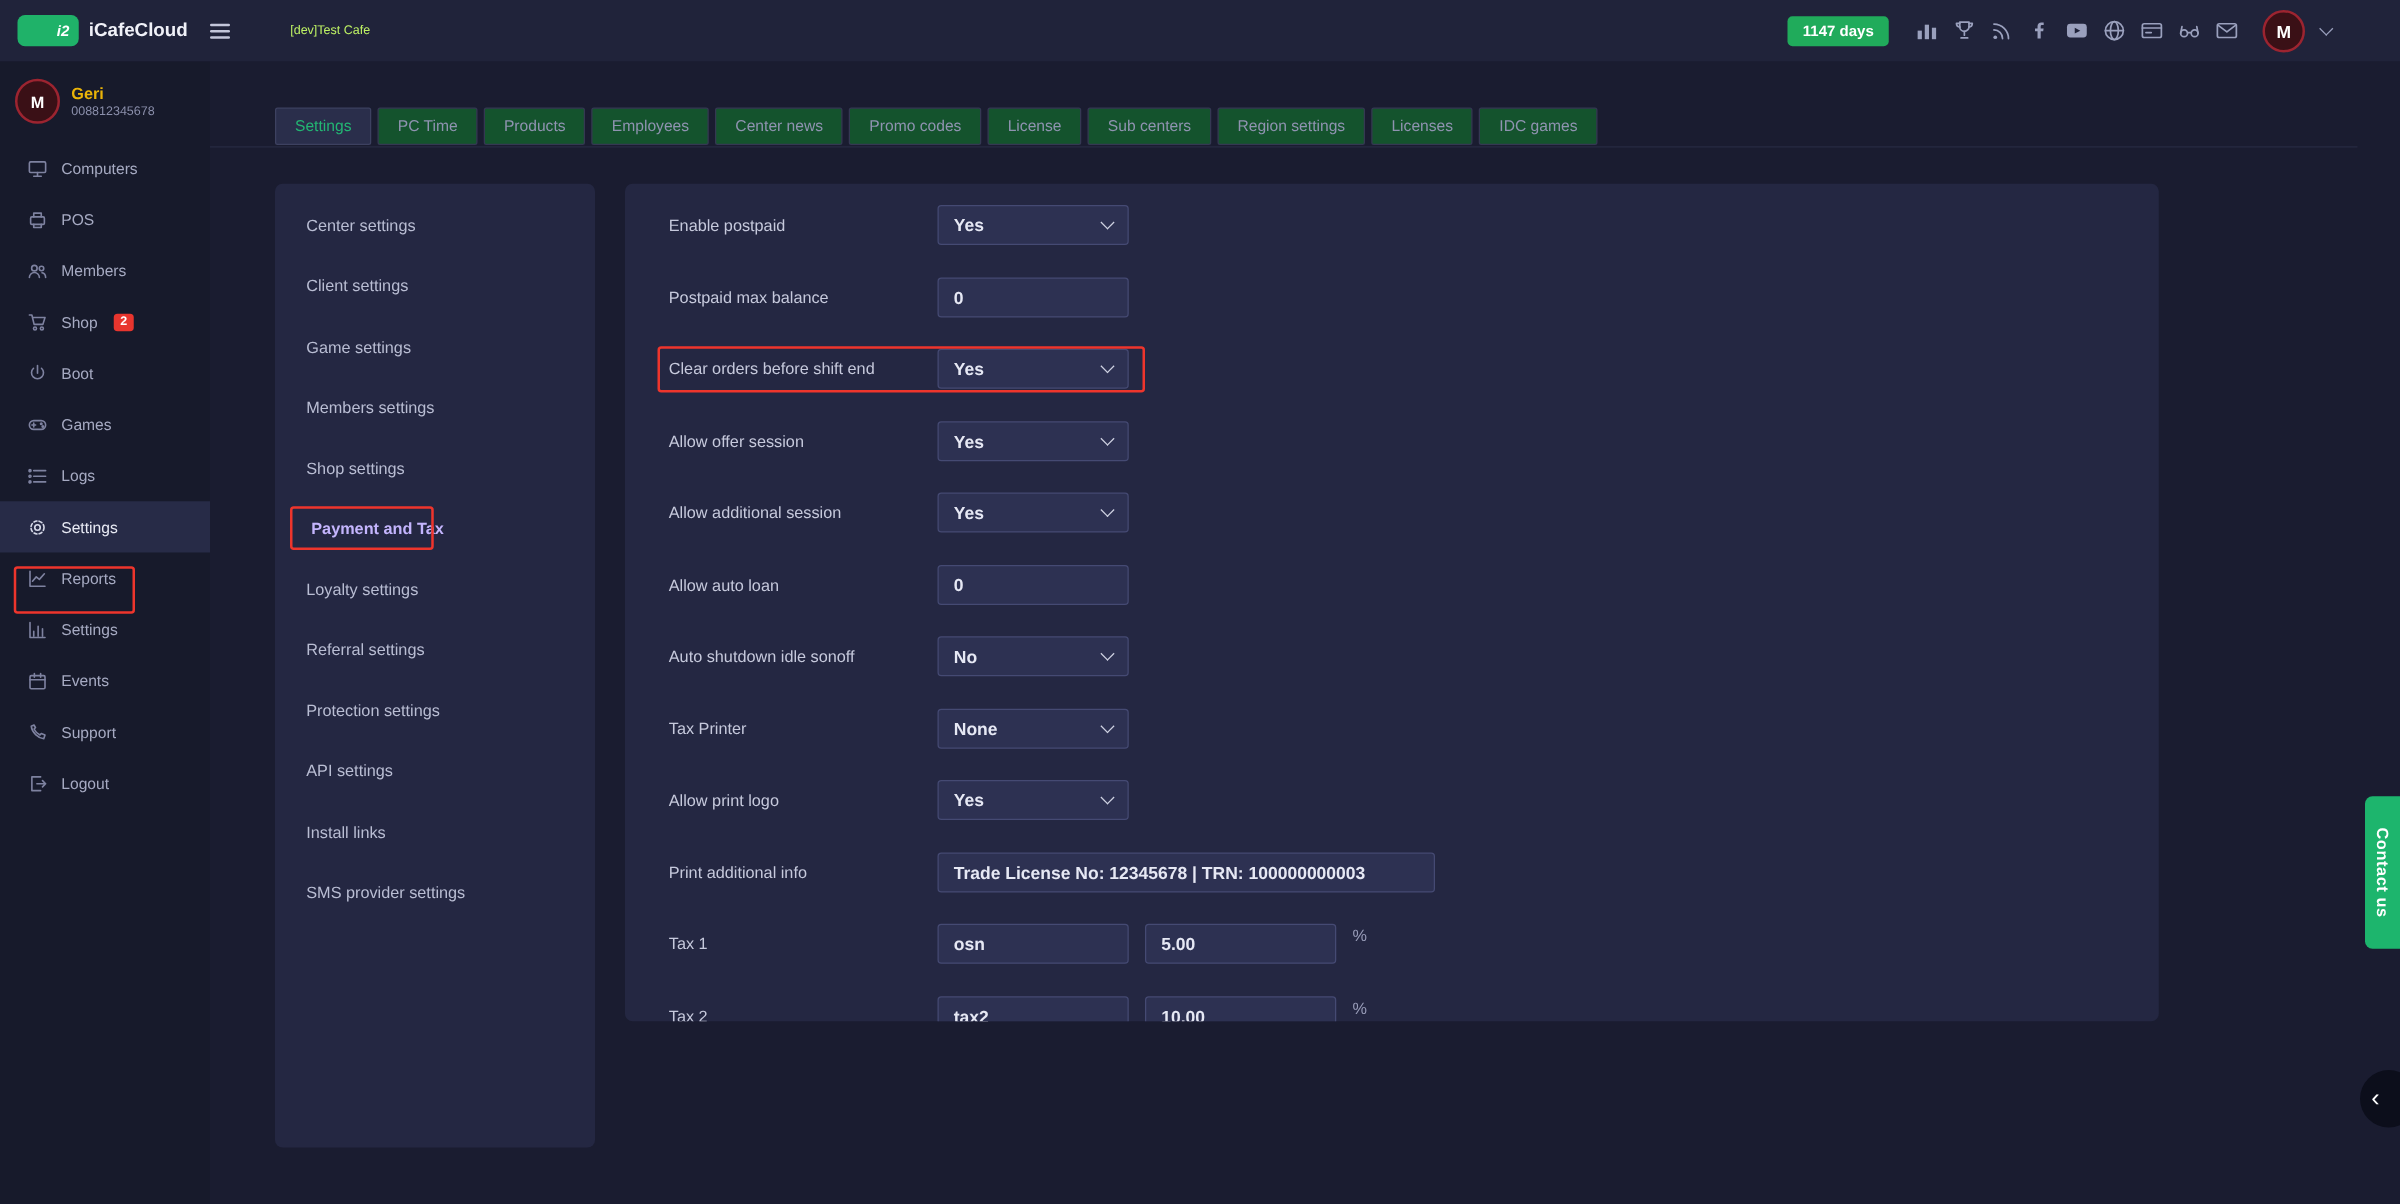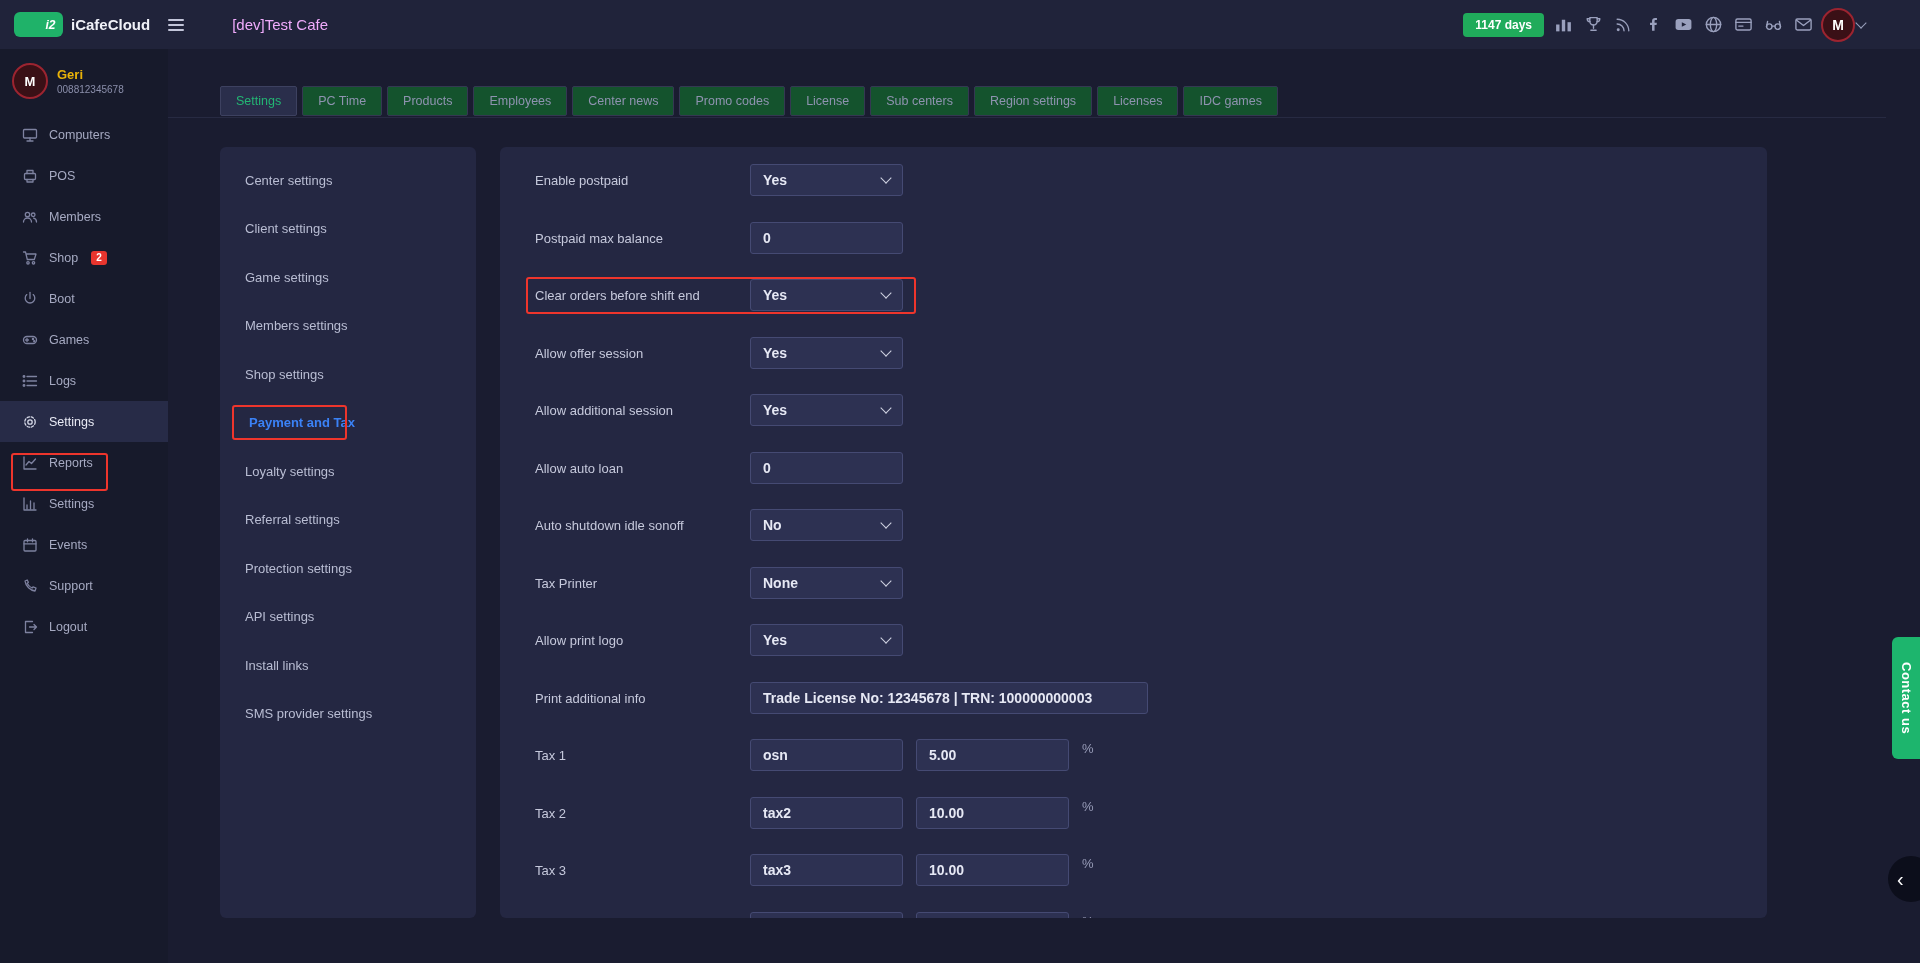--- a/index.html
+++ b/index.html
@@ -7,22 +7,22 @@
     position:relative;width:1920px;height:963px;overflow:hidden;
     background:#1a1c30;font-family:"Liberation Sans",sans-serif;
     -webkit-font-smoothing:antialiased;
   }
   
   .topbar{position:absolute;left:0;top:0;width:1920px;height:49px;background:#20233a;display:flex;align-items:center;z-index:6;}
   .logo-box{width:25px;height:25px;margin-left:14px;border-radius:6px;background:#1fb269;color:#fff;font-weight:700;font-size:12px;display:flex;align-items:center;justify-content:center;font-style:italic;padding-left:24px;}
   .brand-name{color:#f0f1f8;font-weight:700;font-size:15px;margin-left:8px;}
   .hamburger{display:inline-flex;flex-direction:column;gap:3px;margin-left:14px;cursor:pointer;padding:4px;}
   .hamburger i{display:block;width:16px;height:2px;background:#c3c6da;border-radius:1px;}
-  .page-title{color:#f0abfc;font-size:15px;margin-left:44px;}
-  .topbar-right{position:absolute;right:55px;top:0;height:49px;display:flex;align-items:center;text-align:center;}
+  .page-title{color:#bef264;font-size:10px;margin-left:44px;}
+  .topbar-right{position:absolute;right:55px;top:0;height:49px;display:flex;align-items:center;gap:11px;text-align:center;}
   .days-badge{background:#20ab5b;color:#fff;font-size:12px;font-weight:700;padding:5px 12px;border-radius:4px;margin-right:10px;cursor:pointer;}
   .tb-icon{color:#9aa0bd;width:19px;height:19px;display:inline-flex;cursor:pointer;}
   .tb-icon svg{width:19px;height:19px;}
   .avatar{width:34px;height:34px;border-radius:50%;background:#3a1016;border:2px solid #9c2430;color:#fff;font-weight:700;font-size:14px;display:flex;align-items:center;justify-content:center;box-sizing:border-box;margin-left:8px;cursor:pointer;}
   .caret{width:7px;height:7px;border-right:1.6px solid #9aa0bd;border-bottom:1.6px solid #9aa0bd;transform:rotate(45deg);margin:-4px 0 0 2px;cursor:pointer;}
   
   .sidebar{position:absolute;left:0;top:49px;width:168px;height:914px;background:#171a2b;z-index:5;}
   .user{display:flex;align-items:center;gap:9px;padding:14px 0 6px 12px;}
   .avatar.sm{width:36px;height:36px;font-size:13px;margin-left:0;cursor:default;}
   .user-name{color:#eab308;font-size:13px;font-weight:700;line-height:16px;}
@@ -37,22 +37,22 @@
   
   .tabs-divider{position:absolute;left:168px;top:117px;width:1718px;height:1px;background:#272a42;}
   .tabs{position:absolute;left:220px;top:86px;display:flex;gap:5px;z-index:2;}
   .tab{height:30px;display:flex;align-items:center;padding:0 15px;border:1px solid #343852;background:#14532d;color:#8f93b0;font-size:12.5px;border-radius:2px;cursor:pointer;white-space:nowrap;box-sizing:border-box;}
   .tab.active{color:#23b573;background:#2a2e4b;border-color:#3d4160;}
   
   .panel{position:absolute;background:#242742;border-radius:6px;}
   #nav-panel{left:220px;top:147px;width:256px;height:771px;padding-top:9px;box-sizing:border-box;}
   #settings-nav{list-style:none;margin:0;padding:0;}
   .nav-item{height:48.5px;display:flex;align-items:center;padding-left:25px;color:#b9bdd3;font-size:13px;cursor:pointer;}
-  .nav-item.active{color:#3b82f6;font-weight:700;padding-left:29px;}
-  #form-panel{left:500px;top:147px;width:1227px;height:771px;overflow:hidden;padding-left:40px;}
+  .nav-item.active{color:#c4b5fd;font-weight:700;padding-left:29px;}
+  #form-panel{left:500px;top:147px;width:1227px;height:670px;overflow:hidden;}
   .form-row{position:absolute;left:0;width:100%;height:32px;}
   .f-label{position:absolute;left:35px;top:50%;transform:translateY(-50%);color:#c6c9dc;font-size:13px;white-space:nowrap;}
   .select,.inputbox{position:absolute;left:250px;top:0;width:153px;height:32px;box-sizing:border-box;background:#2d3152;border:1px solid #454a73;border-radius:3px;display:flex;align-items:center;padding:0 12px;color:#e6e8f4;font-size:14px;font-weight:600;white-space:nowrap;overflow:hidden;}
   .select{justify-content:space-between;cursor:pointer;}
   .inputbox{cursor:text;}
   .chev2{width:7px;height:7px;border-right:1.7px solid #cfd2e2;border-bottom:1.7px solid #cfd2e2;transform:rotate(45deg);margin-top:-4px;flex:0 0 7px;}
   .inputbox.wide{width:398px;}
   .inputbox.tax2{left:416px;}
   .pct{position:absolute;left:582px;top:2px;color:#989cb8;font-size:13px;}
   

